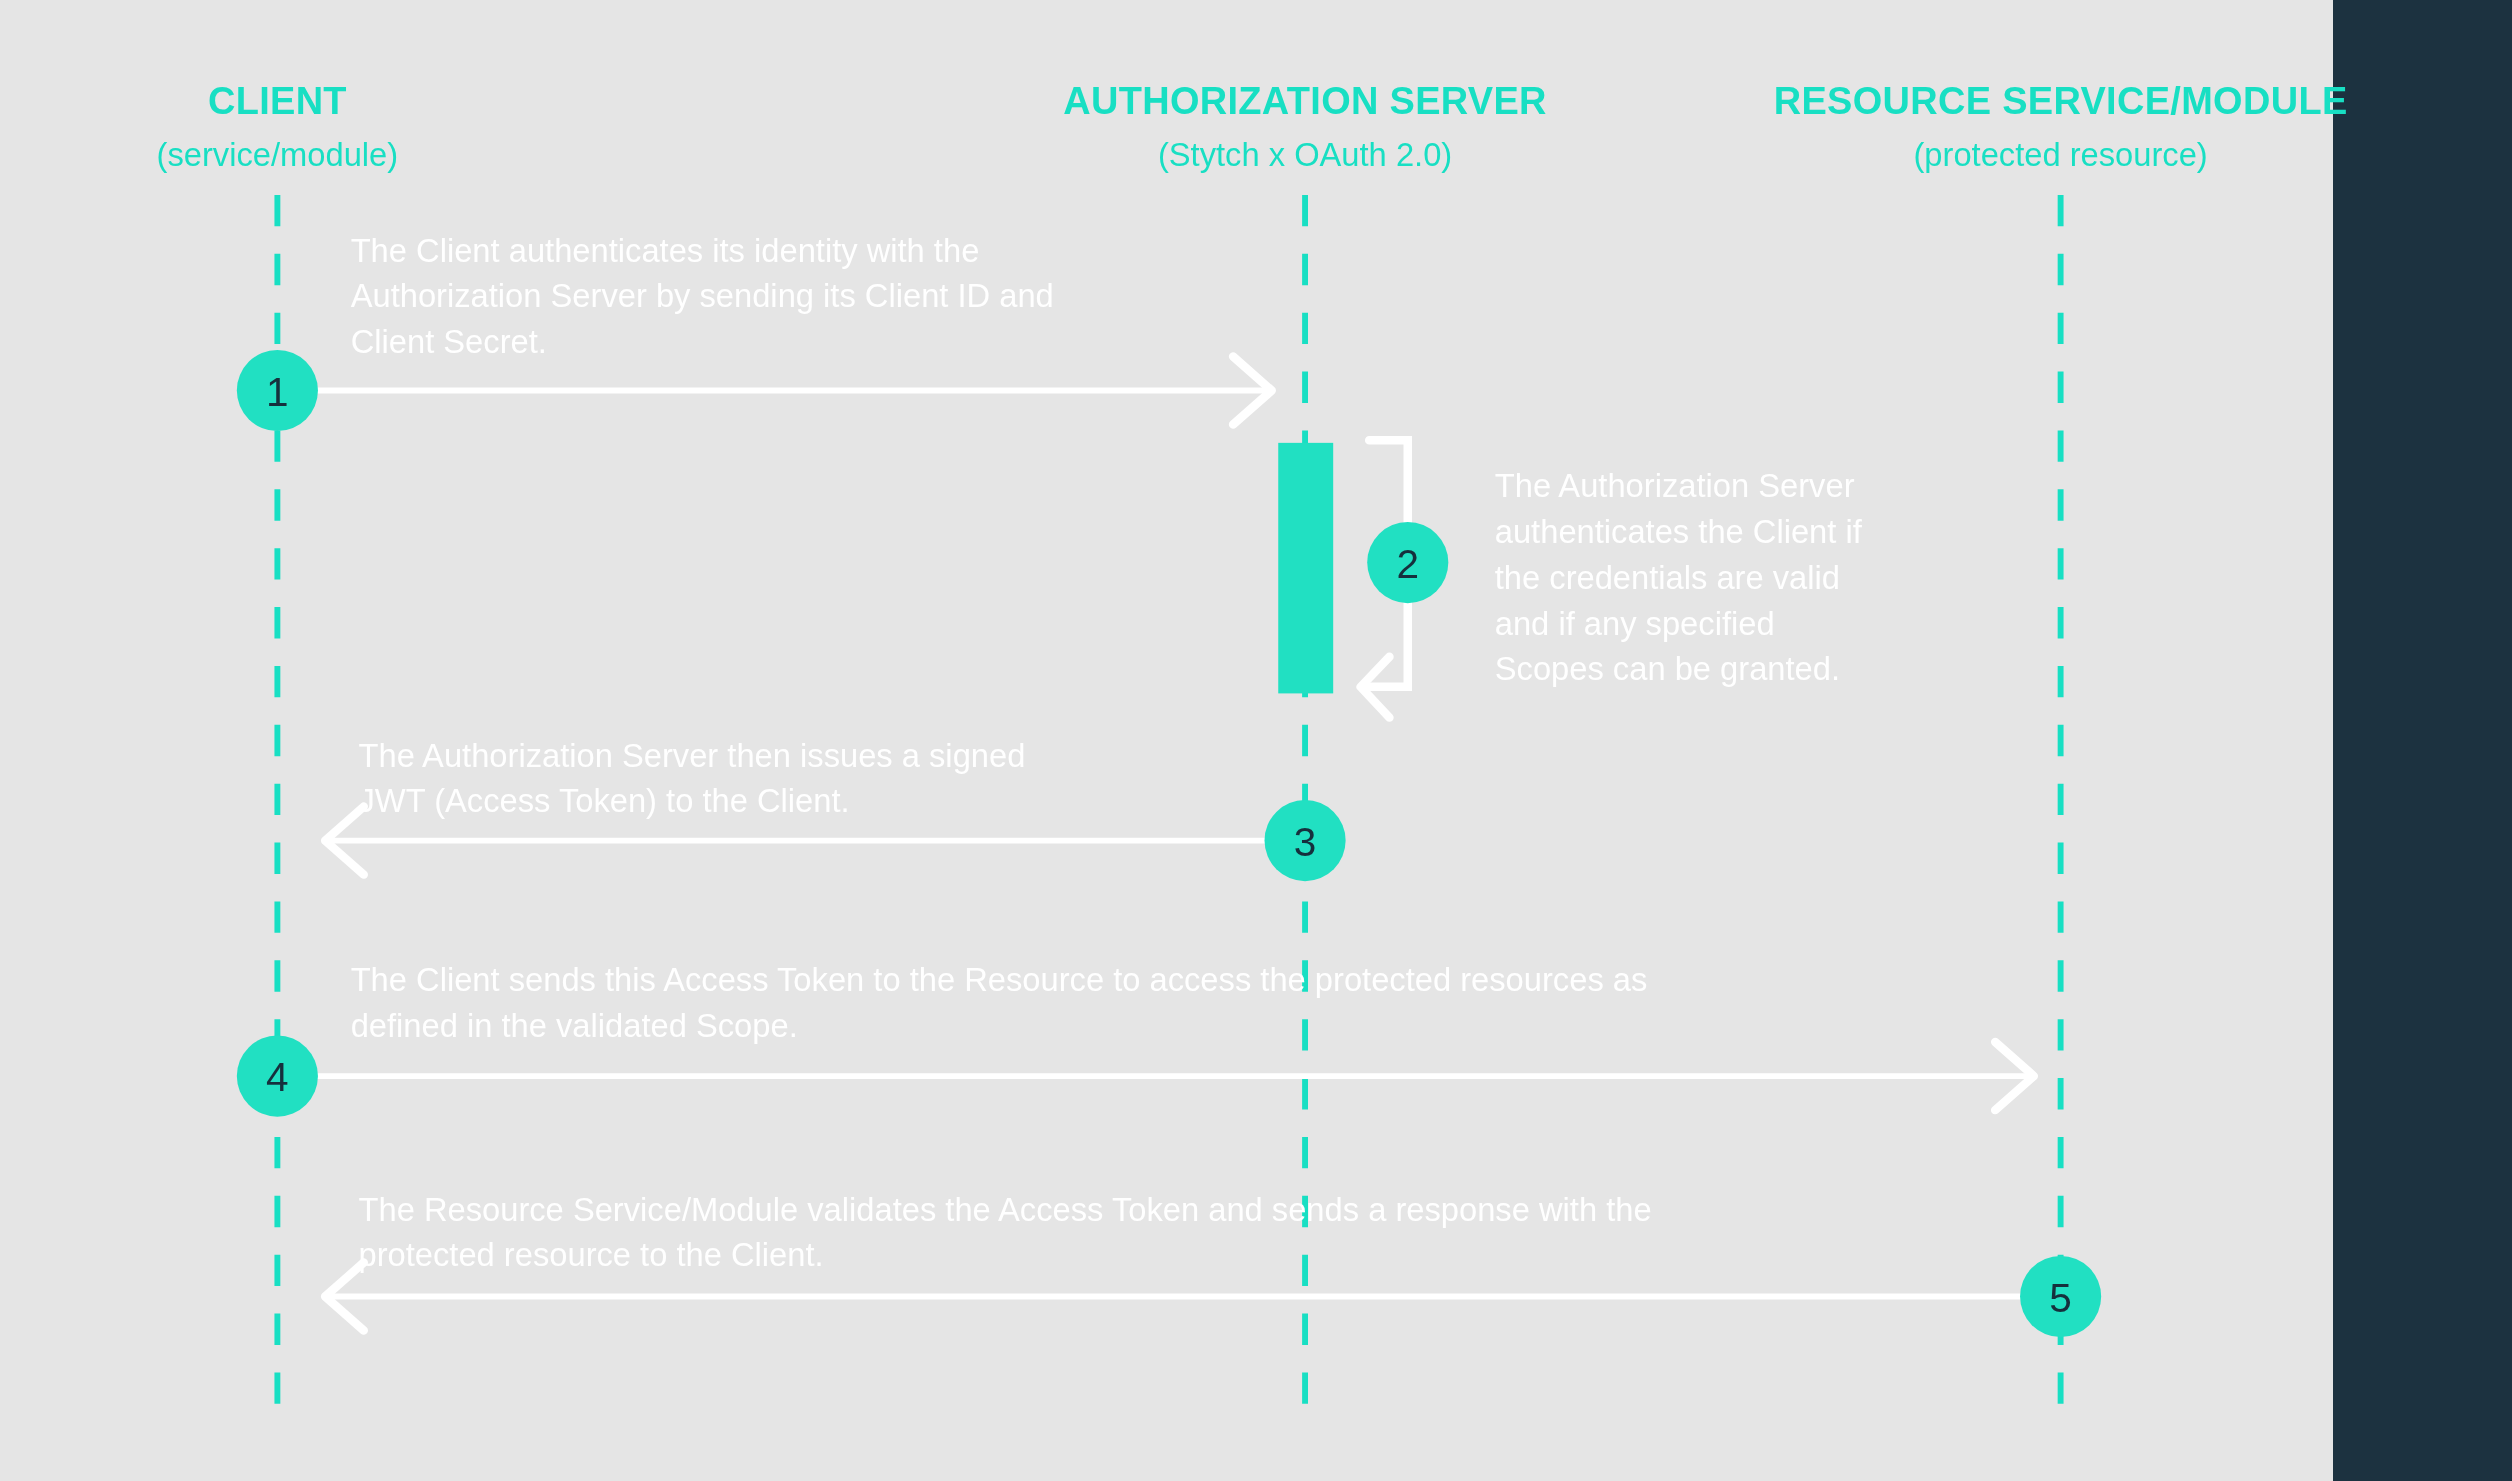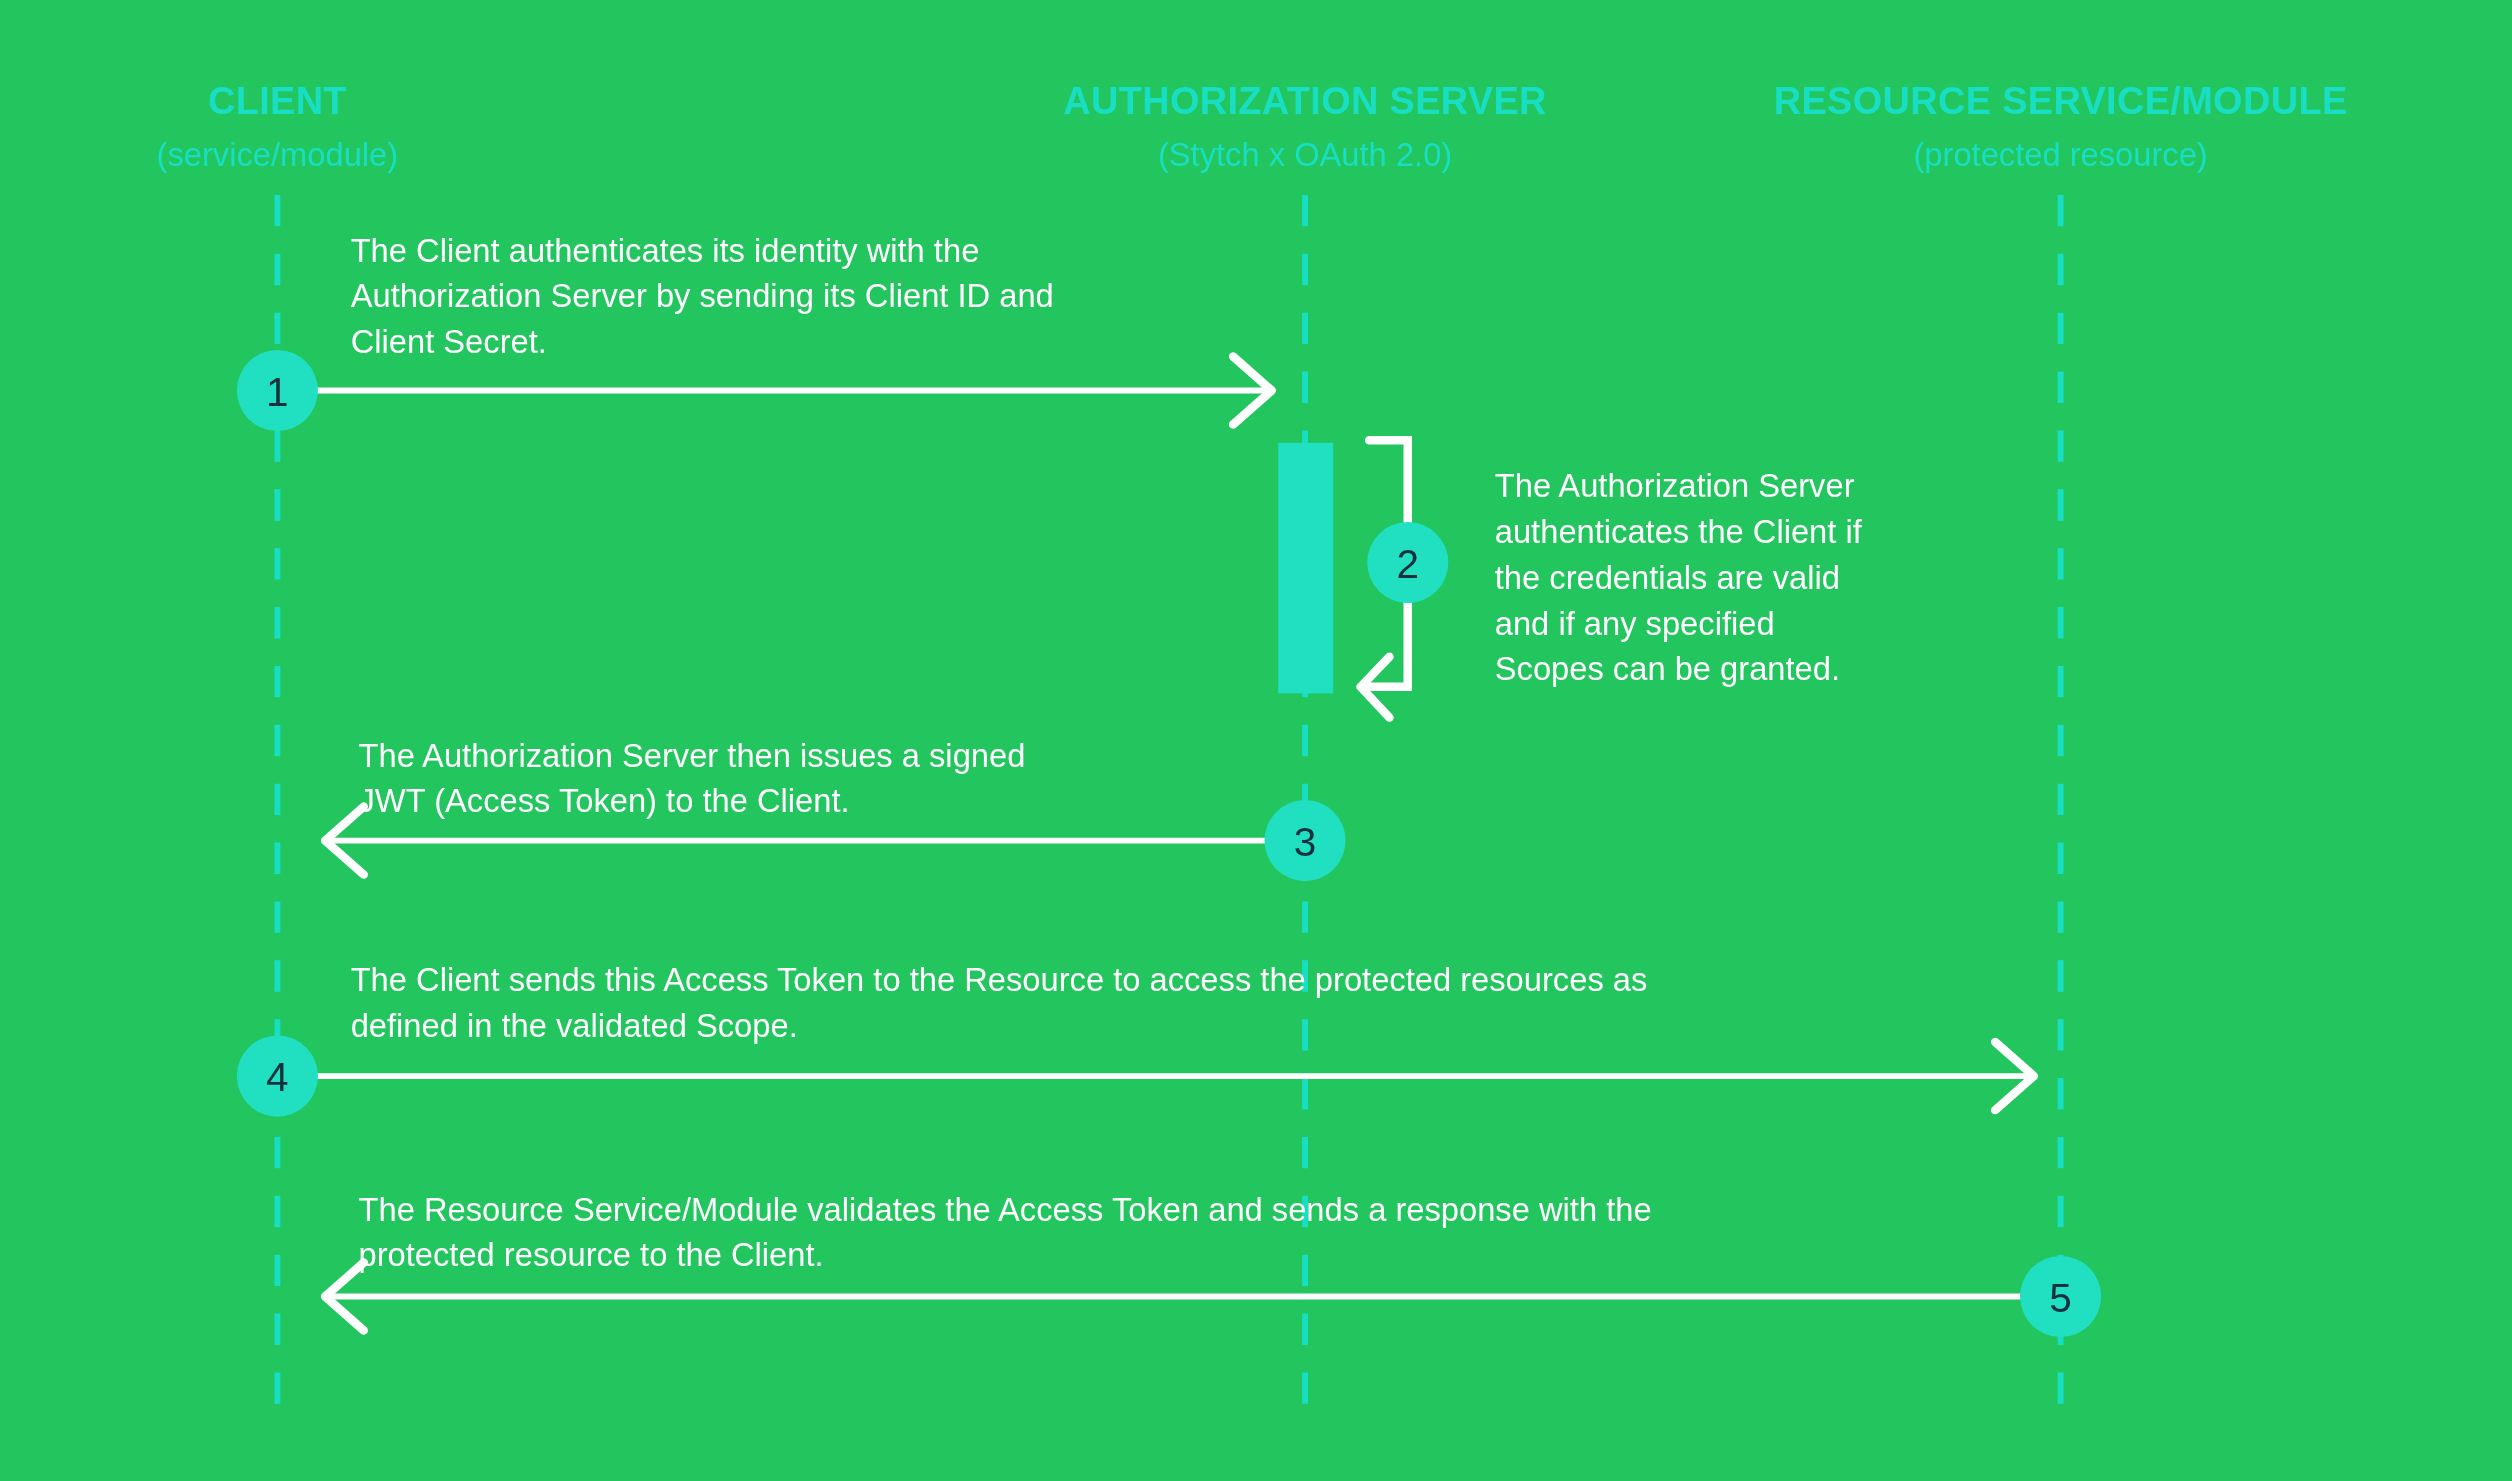--- a/index.html
+++ b/index.html
@@ -8,23 +8,23 @@
     background: #1c3240;
   }
   body {
     width: 2512px;
     height: 1481px;
     overflow: hidden;
     font-family: "Liberation Sans", sans-serif;
   }
   #diagram-root {
     position: relative;
-    width: 2512px;
+    width: 2333px;
     height: 1481px;
-    background: #22c55e;
+    background: #e5e5e5;
   }
   svg#seq-svg {
     position: absolute;
     top: 0; left: 0;
     width: 2512px;
     height: 1481px;
     display: block;
   }
   .actor-title {
     font-family: "Liberation Sans", sans-serif;

